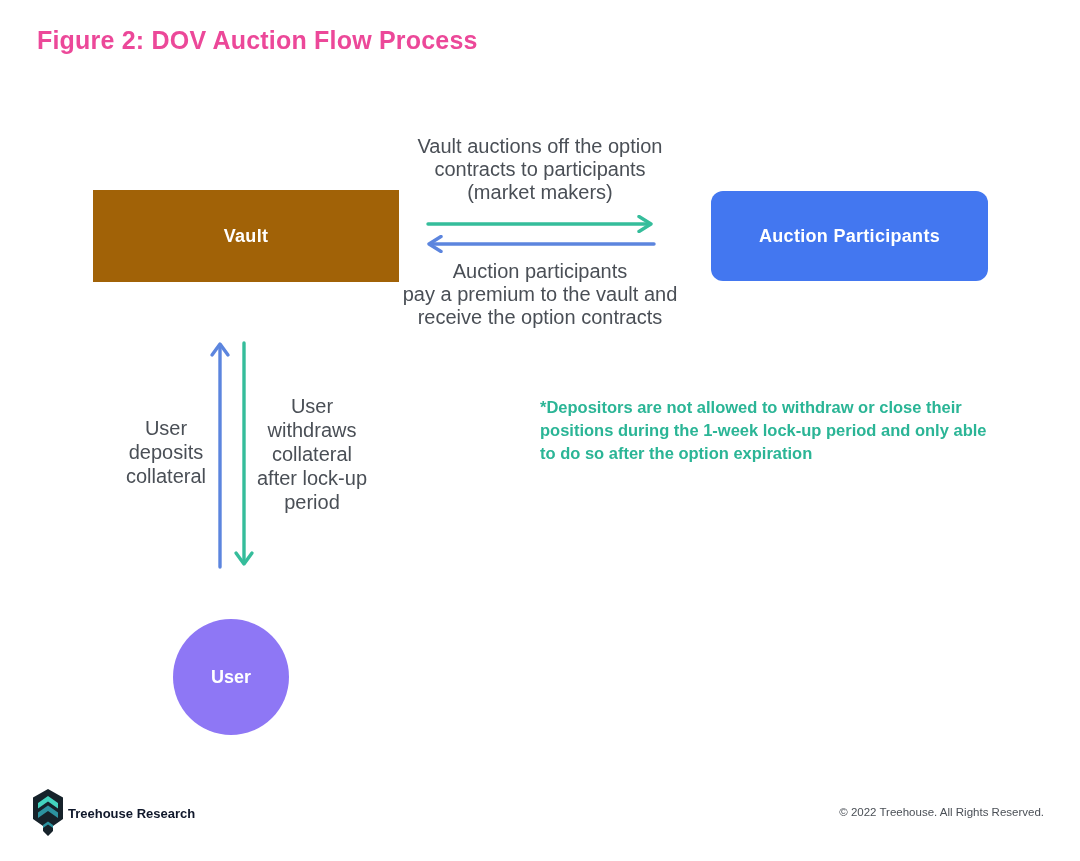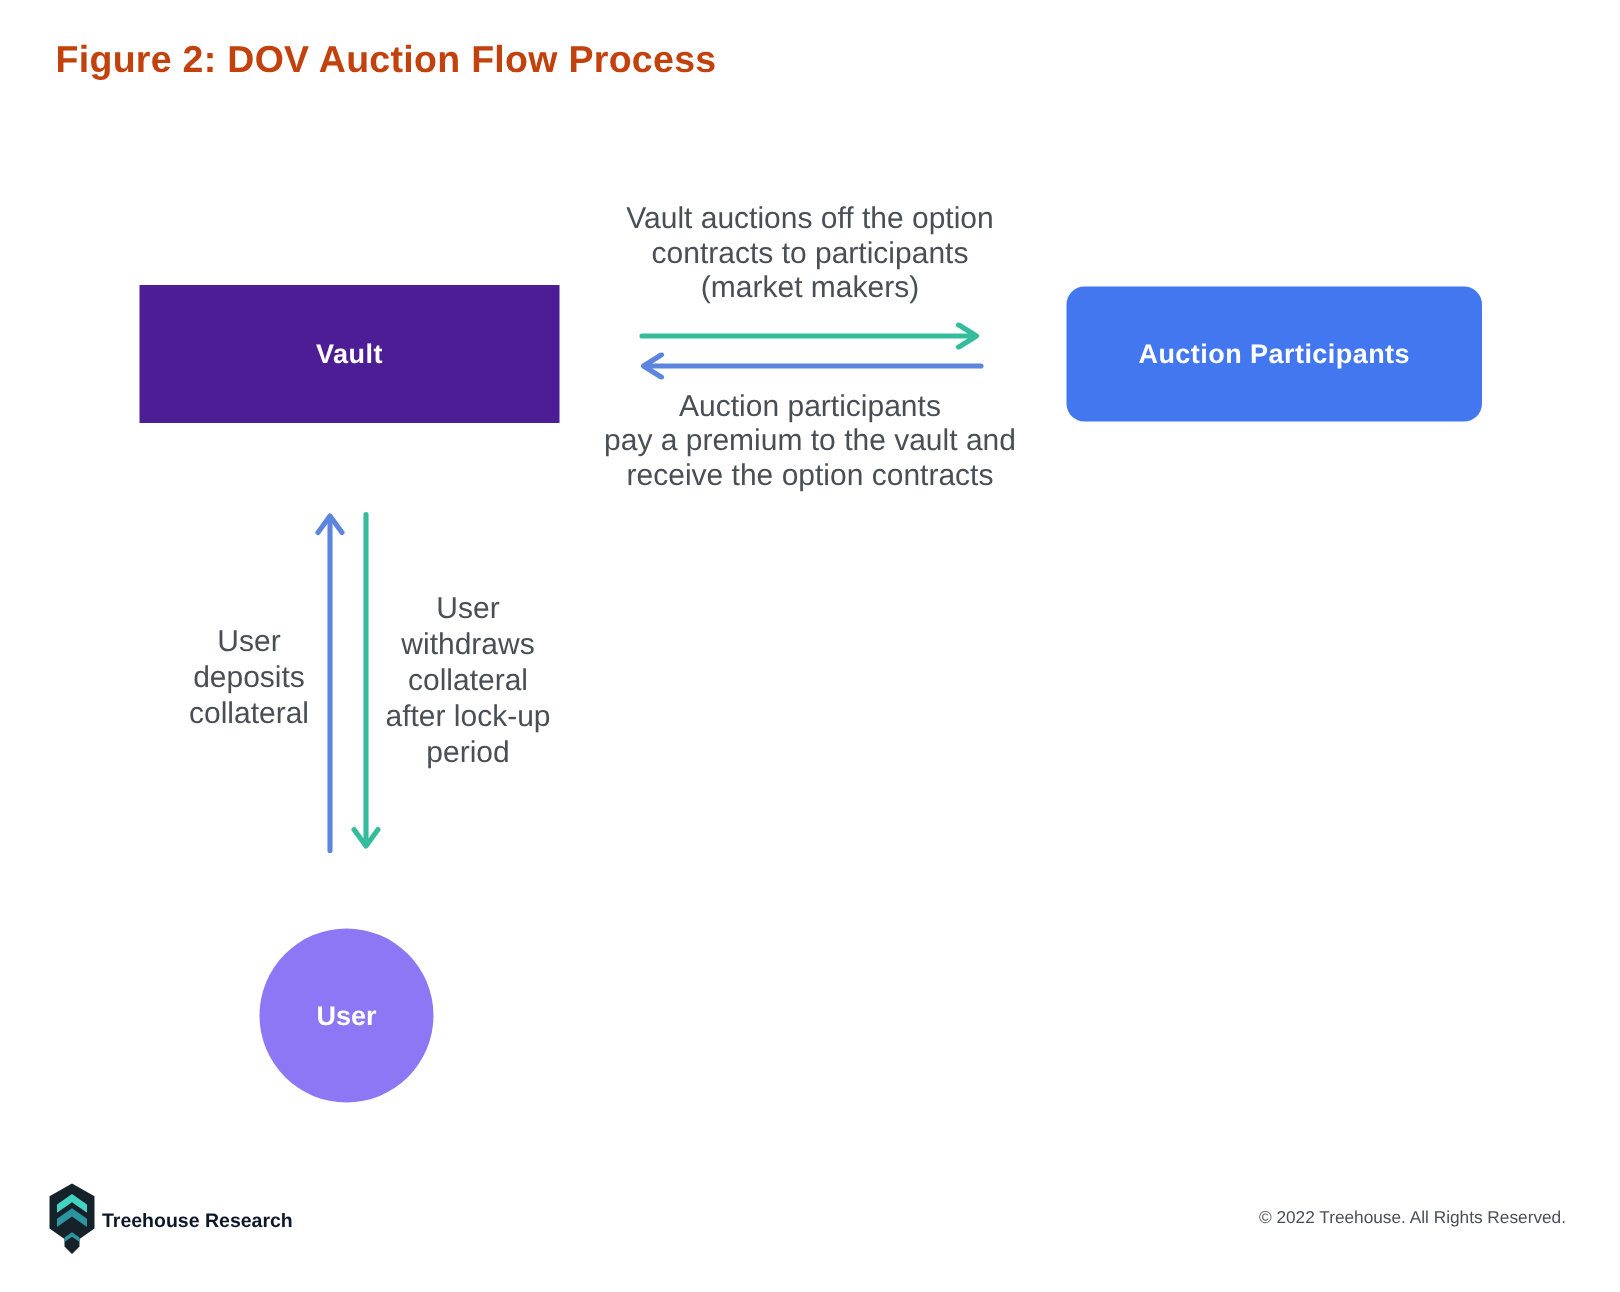--- a/index.html
+++ b/index.html
@@ -1,22 +1,22 @@
 <!DOCTYPE html>
 <html><head>
 <meta charset="utf-8">
 <style>
   html,body{margin:0;padding:0;background:#ffffff;}
   body{font-family:"Liberation Sans","DejaVu Sans",sans-serif;}
   .canvas{position:relative;width:1080px;height:861px;background:#ffffff;overflow:hidden;}
 
-  .title{position:absolute;left:37px;top:26px;font-size:25px;font-weight:bold;color:#c2410c;letter-spacing:.2px;}
+  .title{position:absolute;left:37px;top:26px;font-size:25px;font-weight:bold;color:#ec4899;letter-spacing:.2px;}
 
   .box{position:absolute;display:flex;align-items:center;justify-content:center;color:#ffffff;font-weight:bold;font-size:18px;letter-spacing:.3px;}
-  .vault-box{left:93px;top:190px;width:280px;height:92px;background:#4c1d95;text-align:right;}
+  .vault-box{left:93px;top:190px;width:306px;height:92px;background:#a16207;text-align:right;}
   .participants-box{left:711px;top:191px;width:277px;height:90px;background:#4377f0;border-radius:12px;}
 
   .user-circle{position:absolute;left:173px;top:619px;width:116px;height:116px;border-radius:50%;background:#8e77f5;display:flex;align-items:center;justify-content:center;color:#fff;font-weight:bold;font-size:18px;}
 
   .caption{position:absolute;color:#4a4f56;font-size:20px;line-height:23px;text-align:center;white-space:pre-line;}
   .cap-top{left:400px;top:135px;width:280px;}
   .cap-bottom{left:400px;top:260px;width:280px;}
   .cap-deposit{left:101px;top:416px;width:130px;line-height:24px;}
   .cap-withdraw{left:247px;top:394px;width:130px;line-height:24px;}
 
@@ -73,20 +73,23 @@
 
   <div class="caption cap-deposit">User
 deposits
 collateral</div>
   <div class="caption cap-withdraw">User
 withdraws
 collateral
 after lock-up
 period</div>
 
+  <div class="note">*Depositors are not allowed to withdraw or close their
+positions during the 1-week lock-up period and only able
+to do so after the option expiration</div>
 
   <div class="user-circle">
     <span>User</span>
   </div>
 
   <svg class="footer-logo" width="34" height="52" viewBox="0 0 34 52">
     <polygon points="17,1 32,9.5 32,31 22,38 22,43 17,48 12,43 12,38 2,31 2,9.5" fill="#16222a"></polygon>
     <polygon points="17,8 27,15 27,20.5 17,13.5 7,20.5 7,15" fill="#43d3be"></polygon>
     <polygon points="17,17.5 27,24.5 27,30 17,23 7,30 7,24.5" fill="#2c93a0"></polygon>
     <polygon points="17,33.5 22,37 22,40 17,36.5 12,40 12,37" fill="#2c93a0"></polygon>

